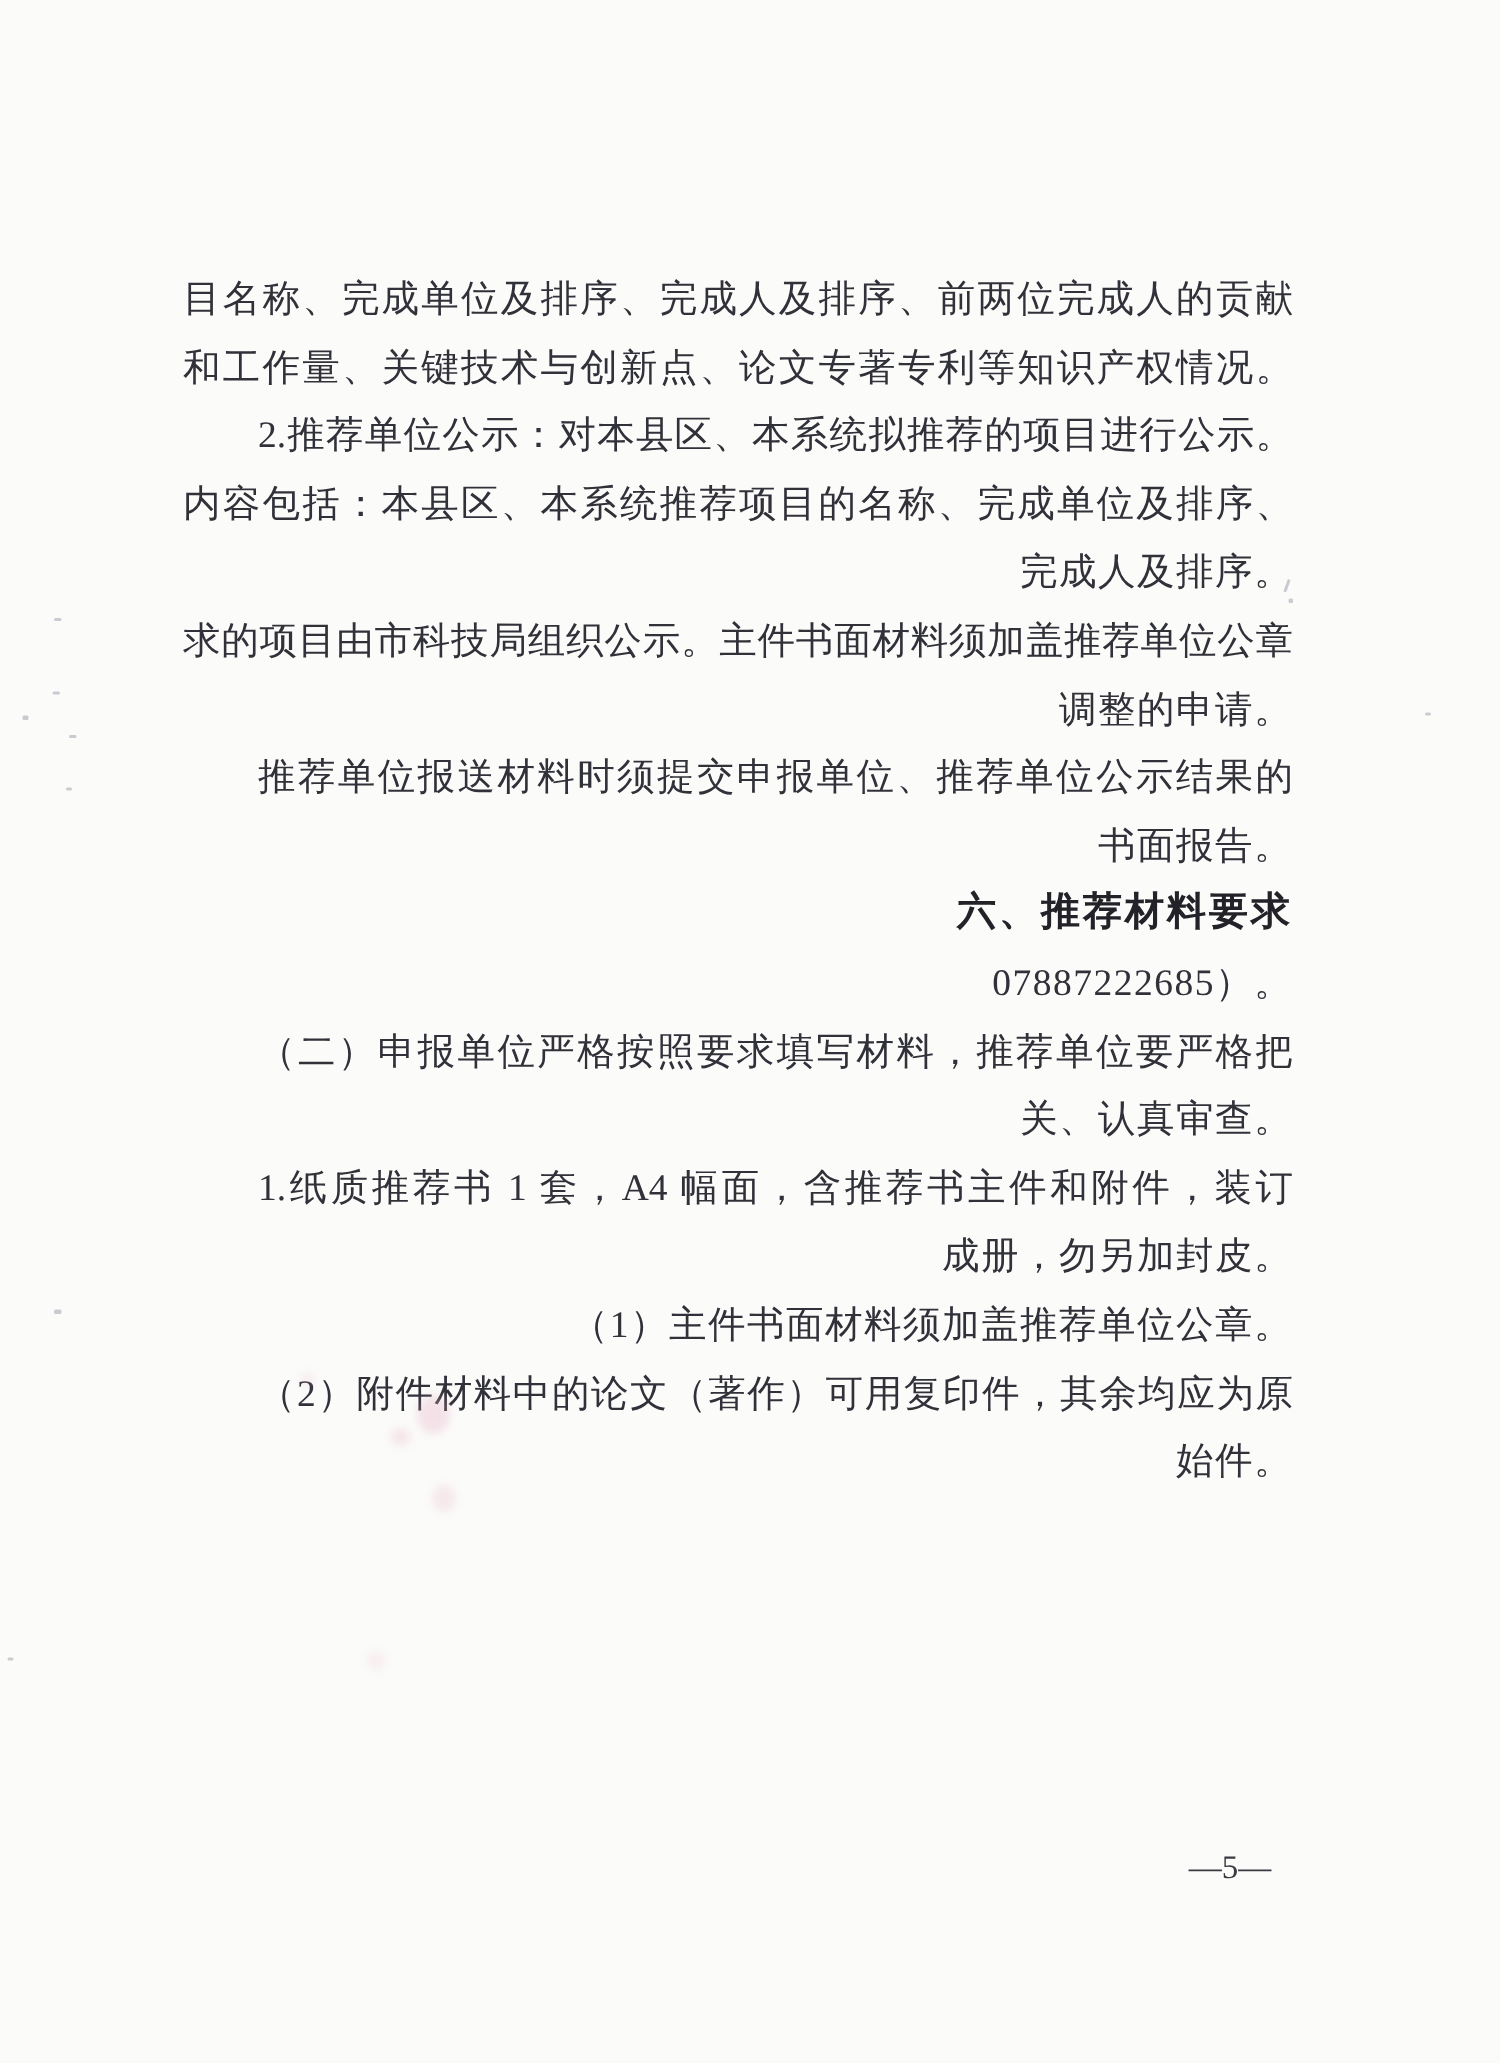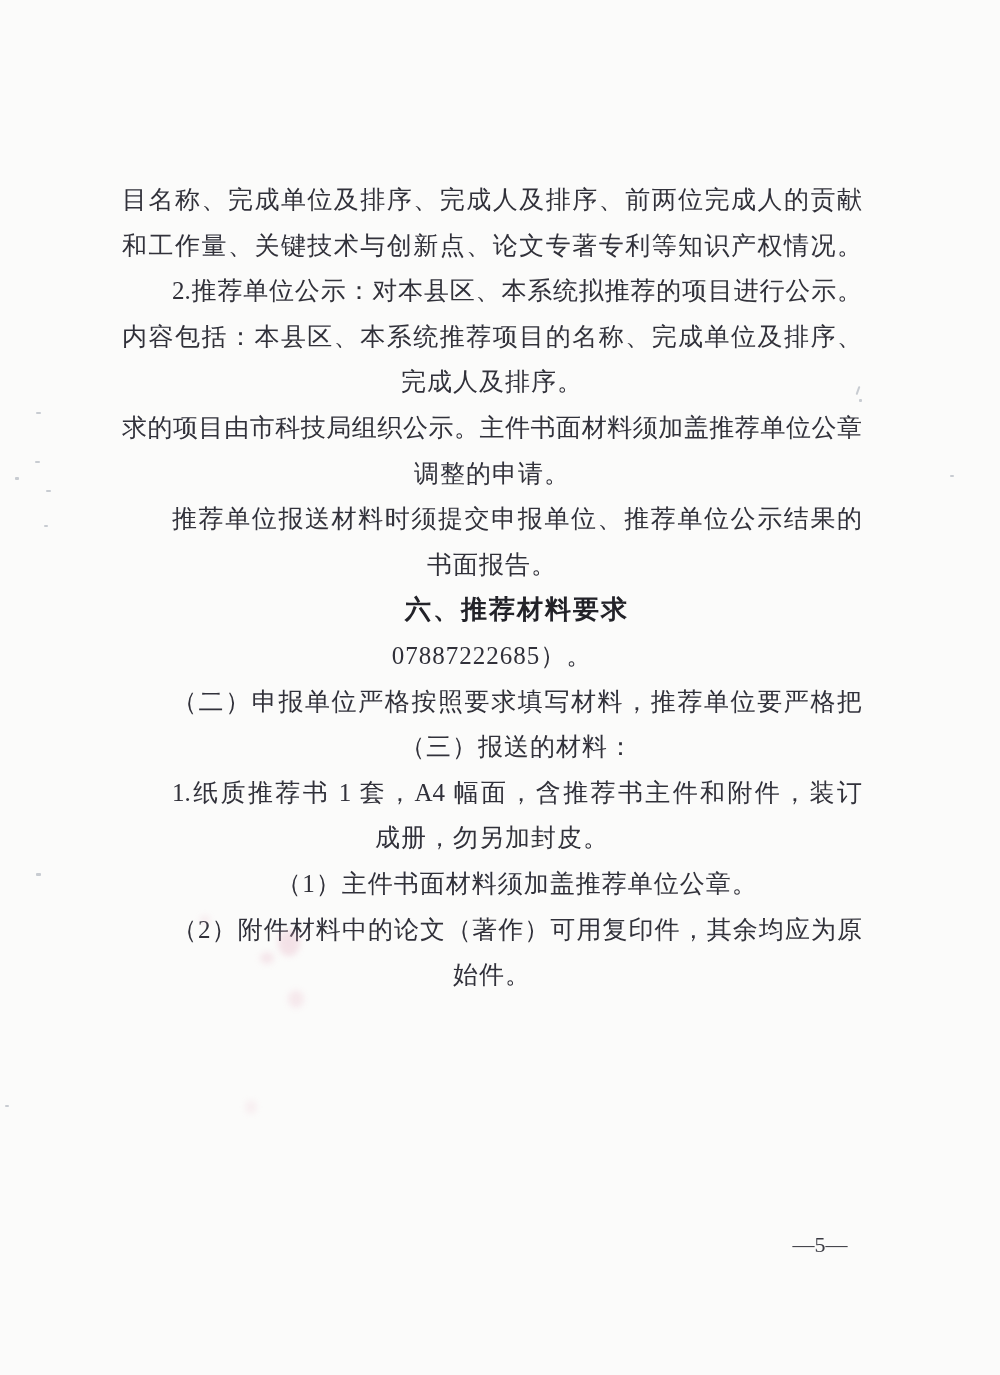--- a/index.html
+++ b/index.html
@@ -20,34 +20,34 @@
   .doc-body {
     position: absolute;
     left: 122px;
     top: 177px;
     width: 740px;
   }
   .line {
     height: 45.6px;
     line-height: 45.6px;
     font-size: 25px;
-    text-align: center;
+    text-align: right;
     letter-spacing: 1px;
   }
   .line.justify {
     text-align: justify;
     text-align-last: justify;
     text-justify: inter-character;
     letter-spacing: 0;
   }
   .line.indent {
     padding-left: 50px;
   }
   .line.heading {
-    font-family: Liberation Sans, sans-serif;
+    font-family: Liberation Mono, monospace;
     font-weight: 700;
     font-size: 26px;
     color: var(--heading-ink, #222228);
     letter-spacing: 2px;
   }
   .page-number {
     position: absolute;
     left: 788px;
     top: 1230px;
     width: 64px;
@@ -99,21 +99,21 @@
       <div class="line indent justify">2.推荐单位公示：对本县区、本系统拟推荐的项目进行公示。</div>
       <div class="line justify">内容包括：本县区、本系统推荐项目的名称、完成单位及排序、</div>
       <div class="line">完成人及排序。</div>
       <div class="line justify">求的项目由市科技局组织公示。主件书面材料须加盖推荐单位公章</div>
       <div class="line">调整的申请。</div>
       <div class="line indent justify">推荐单位报送材料时须提交申报单位、推荐单位公示结果的</div>
       <div class="line">书面报告。</div>
       <div class="line indent heading">六、推荐材料要求</div>
       <div class="line">07887222685）。</div>
       <div class="line indent justify">（二）申报单位严格按照要求填写材料，推荐单位要严格把</div>
-      <div class="line indent">（三）报送的材料：</div>
+      <div class="line">关、认真审查。</div>
       <div class="line indent justify">1.纸质推荐书 1 套，A4 幅面，含推荐书主件和附件，装订</div>
       <div class="line">成册，勿另加封皮。</div>
       <div class="line indent">（1）主件书面材料须加盖推荐单位公章。</div>
       <div class="line indent justify">（2）附件材料中的论文（著作）可用复印件，其余均应为原</div>
       <div class="line">始件。</div>
     </div>
 
   <div class="page-number">—5—</div>
 
   <div class="speck sp1"></div>

